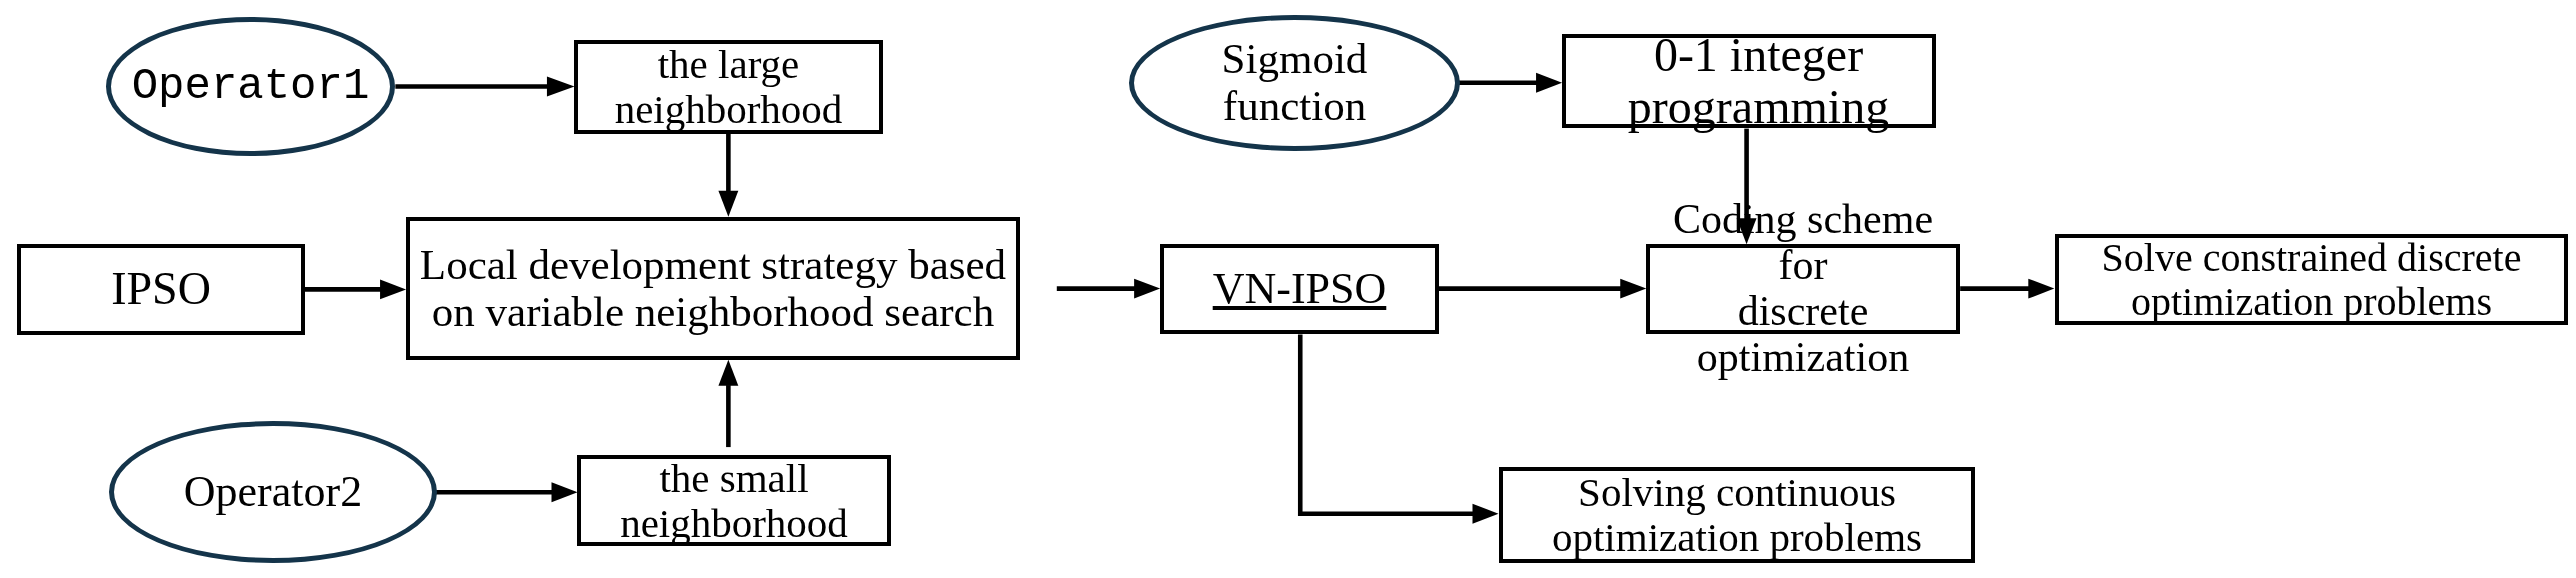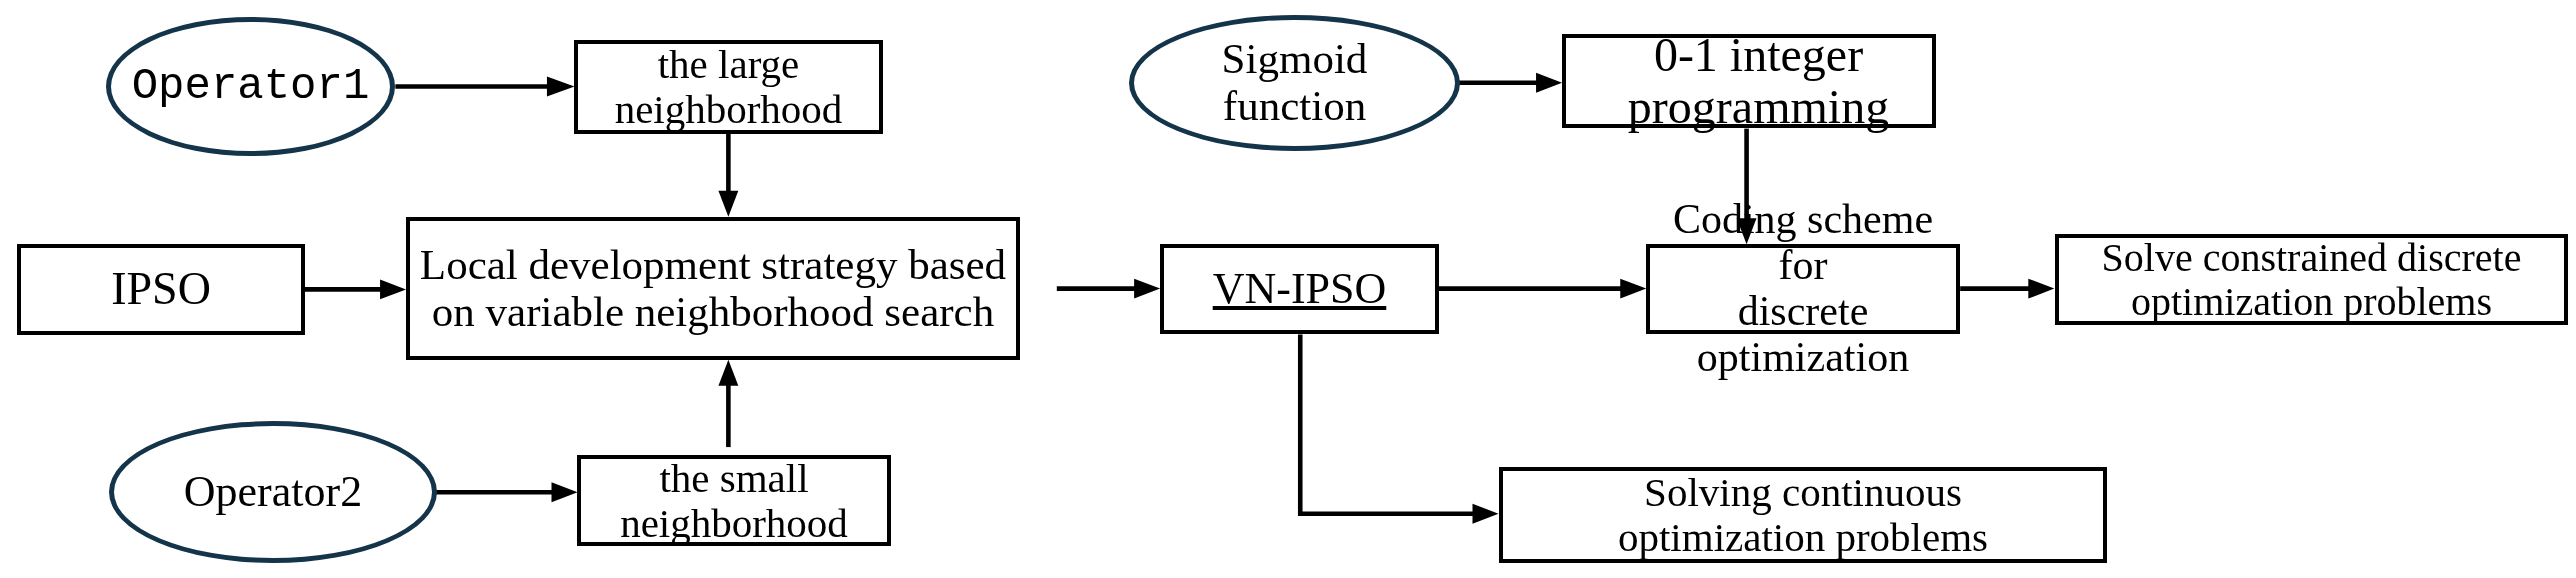--- a/index.html
+++ b/index.html
@@ -128,19 +128,19 @@
   <div class="node rect" style="left:1646px;top:244px;width:314px;height:90px;font-size:42px;">
     <span class="label">Coding scheme for
 discrete optimization</span>
   </div>
 
   <div class="node rect" style="left:2055px;top:234px;width:513px;height:91px;font-size:40px;">
     <span class="label">Solve constrained discrete
 optimization problems</span>
   </div>
 
-  <div class="node rect" style="left:1499px;top:467px;width:608px;height:96px;font-size:41px;">
+  <div class="node rect" style="left:1499px;top:467px;width:476px;height:96px;font-size:41px;">
     <span class="label">Solving continuous
 optimization problems</span>
   </div>
 
 </div>
 
 
 </body></html>

